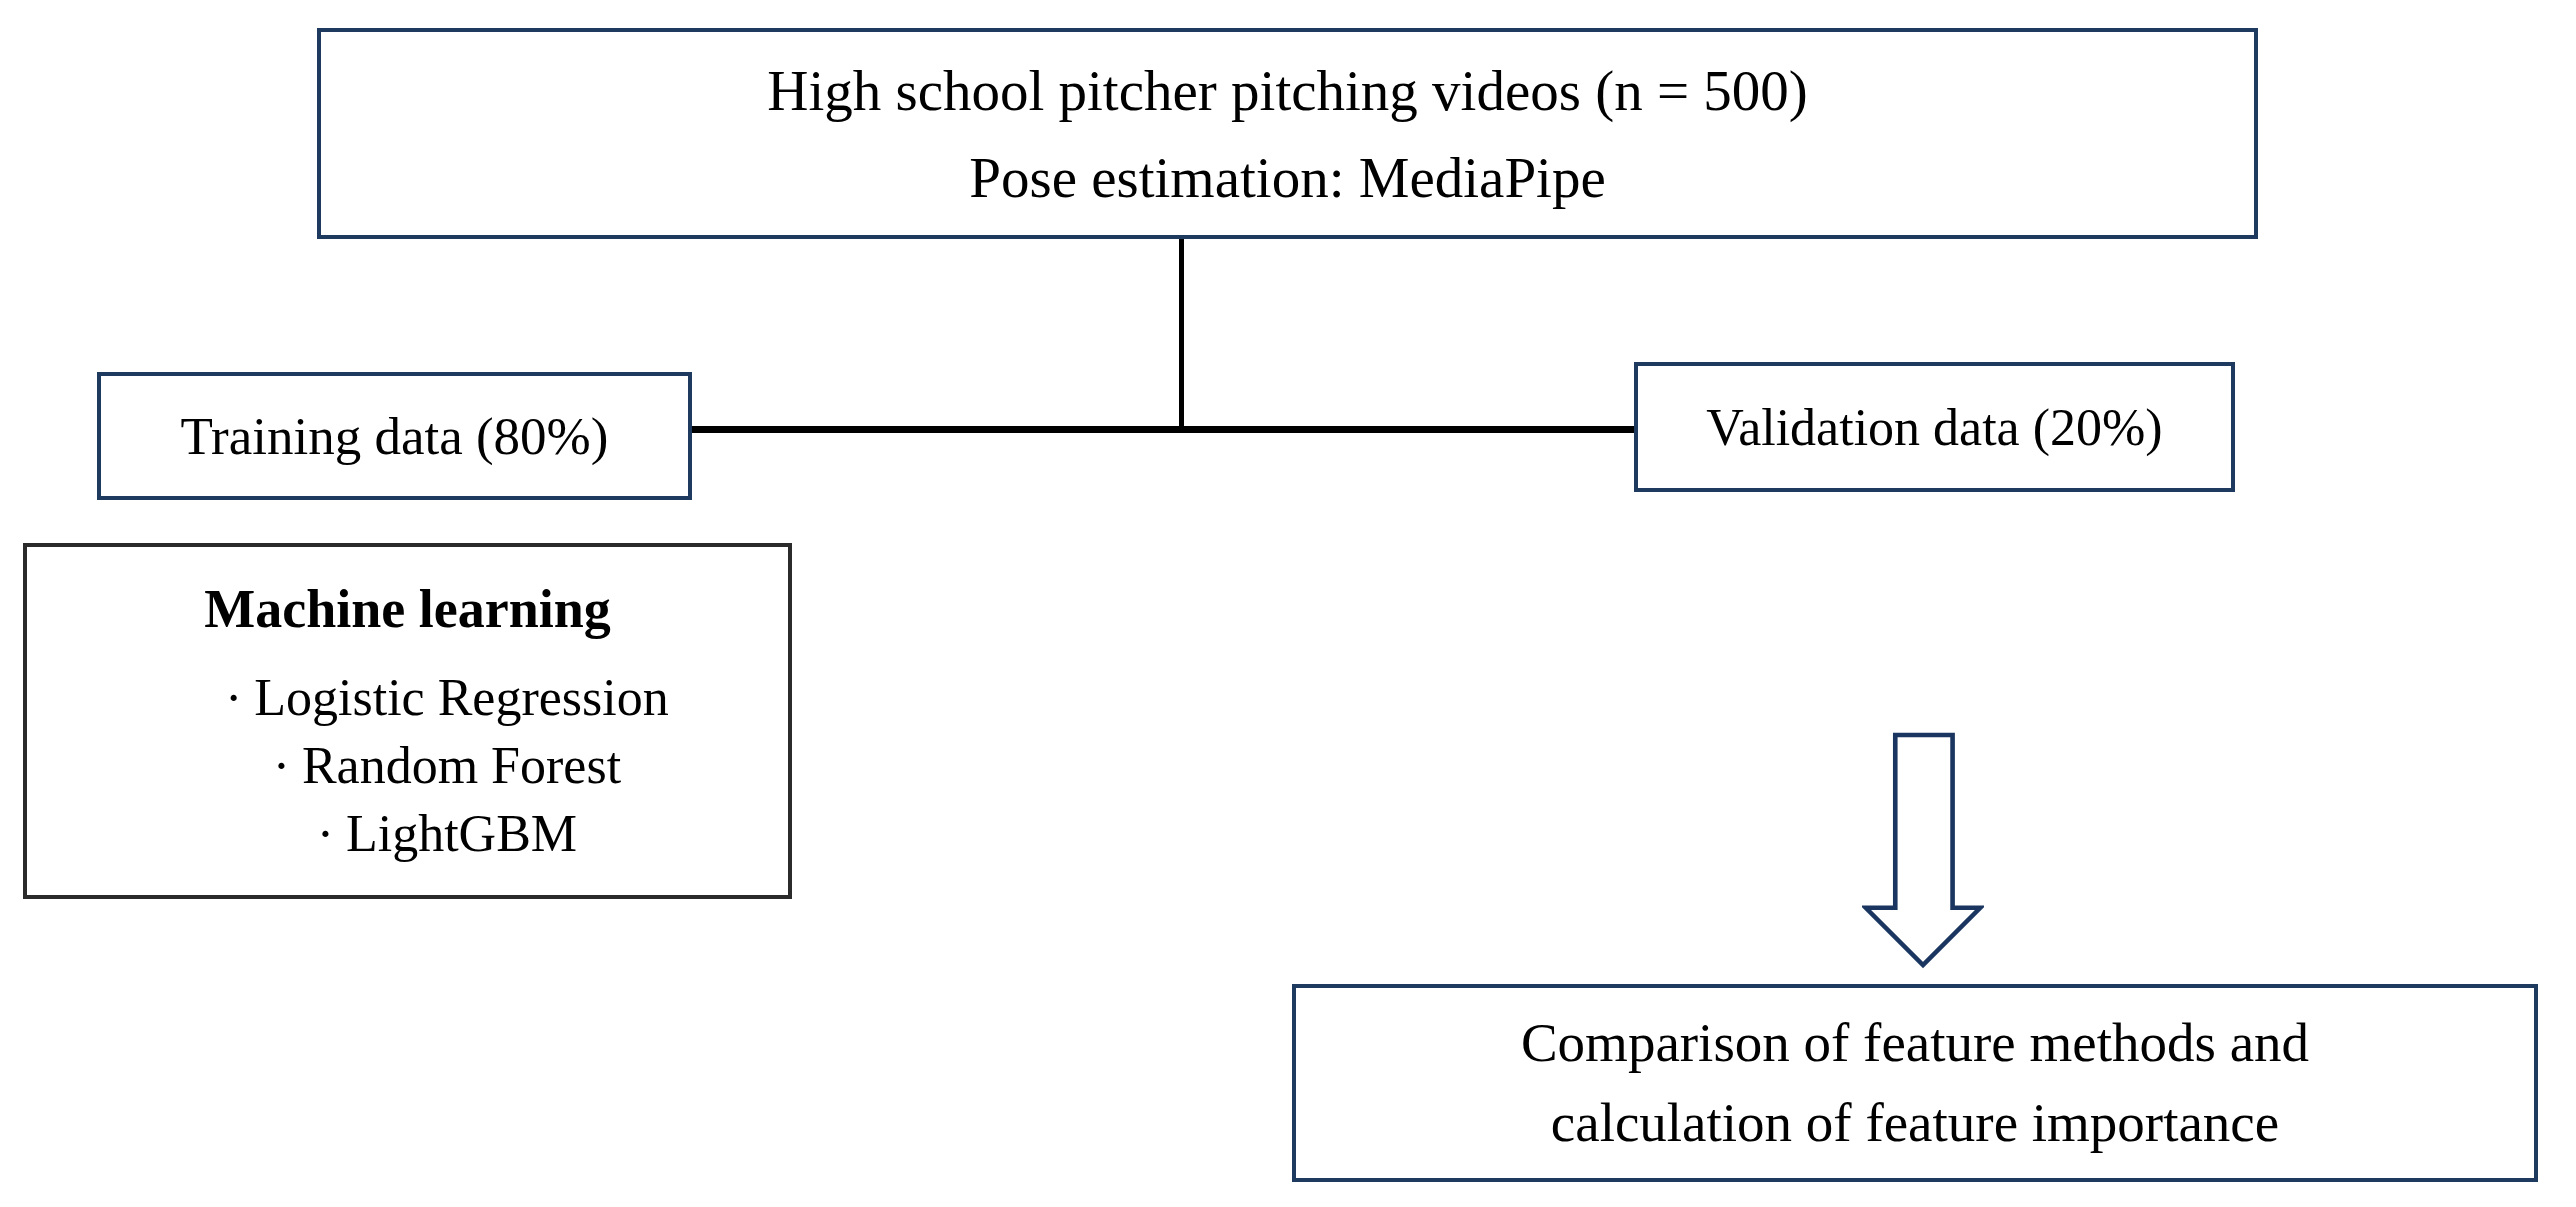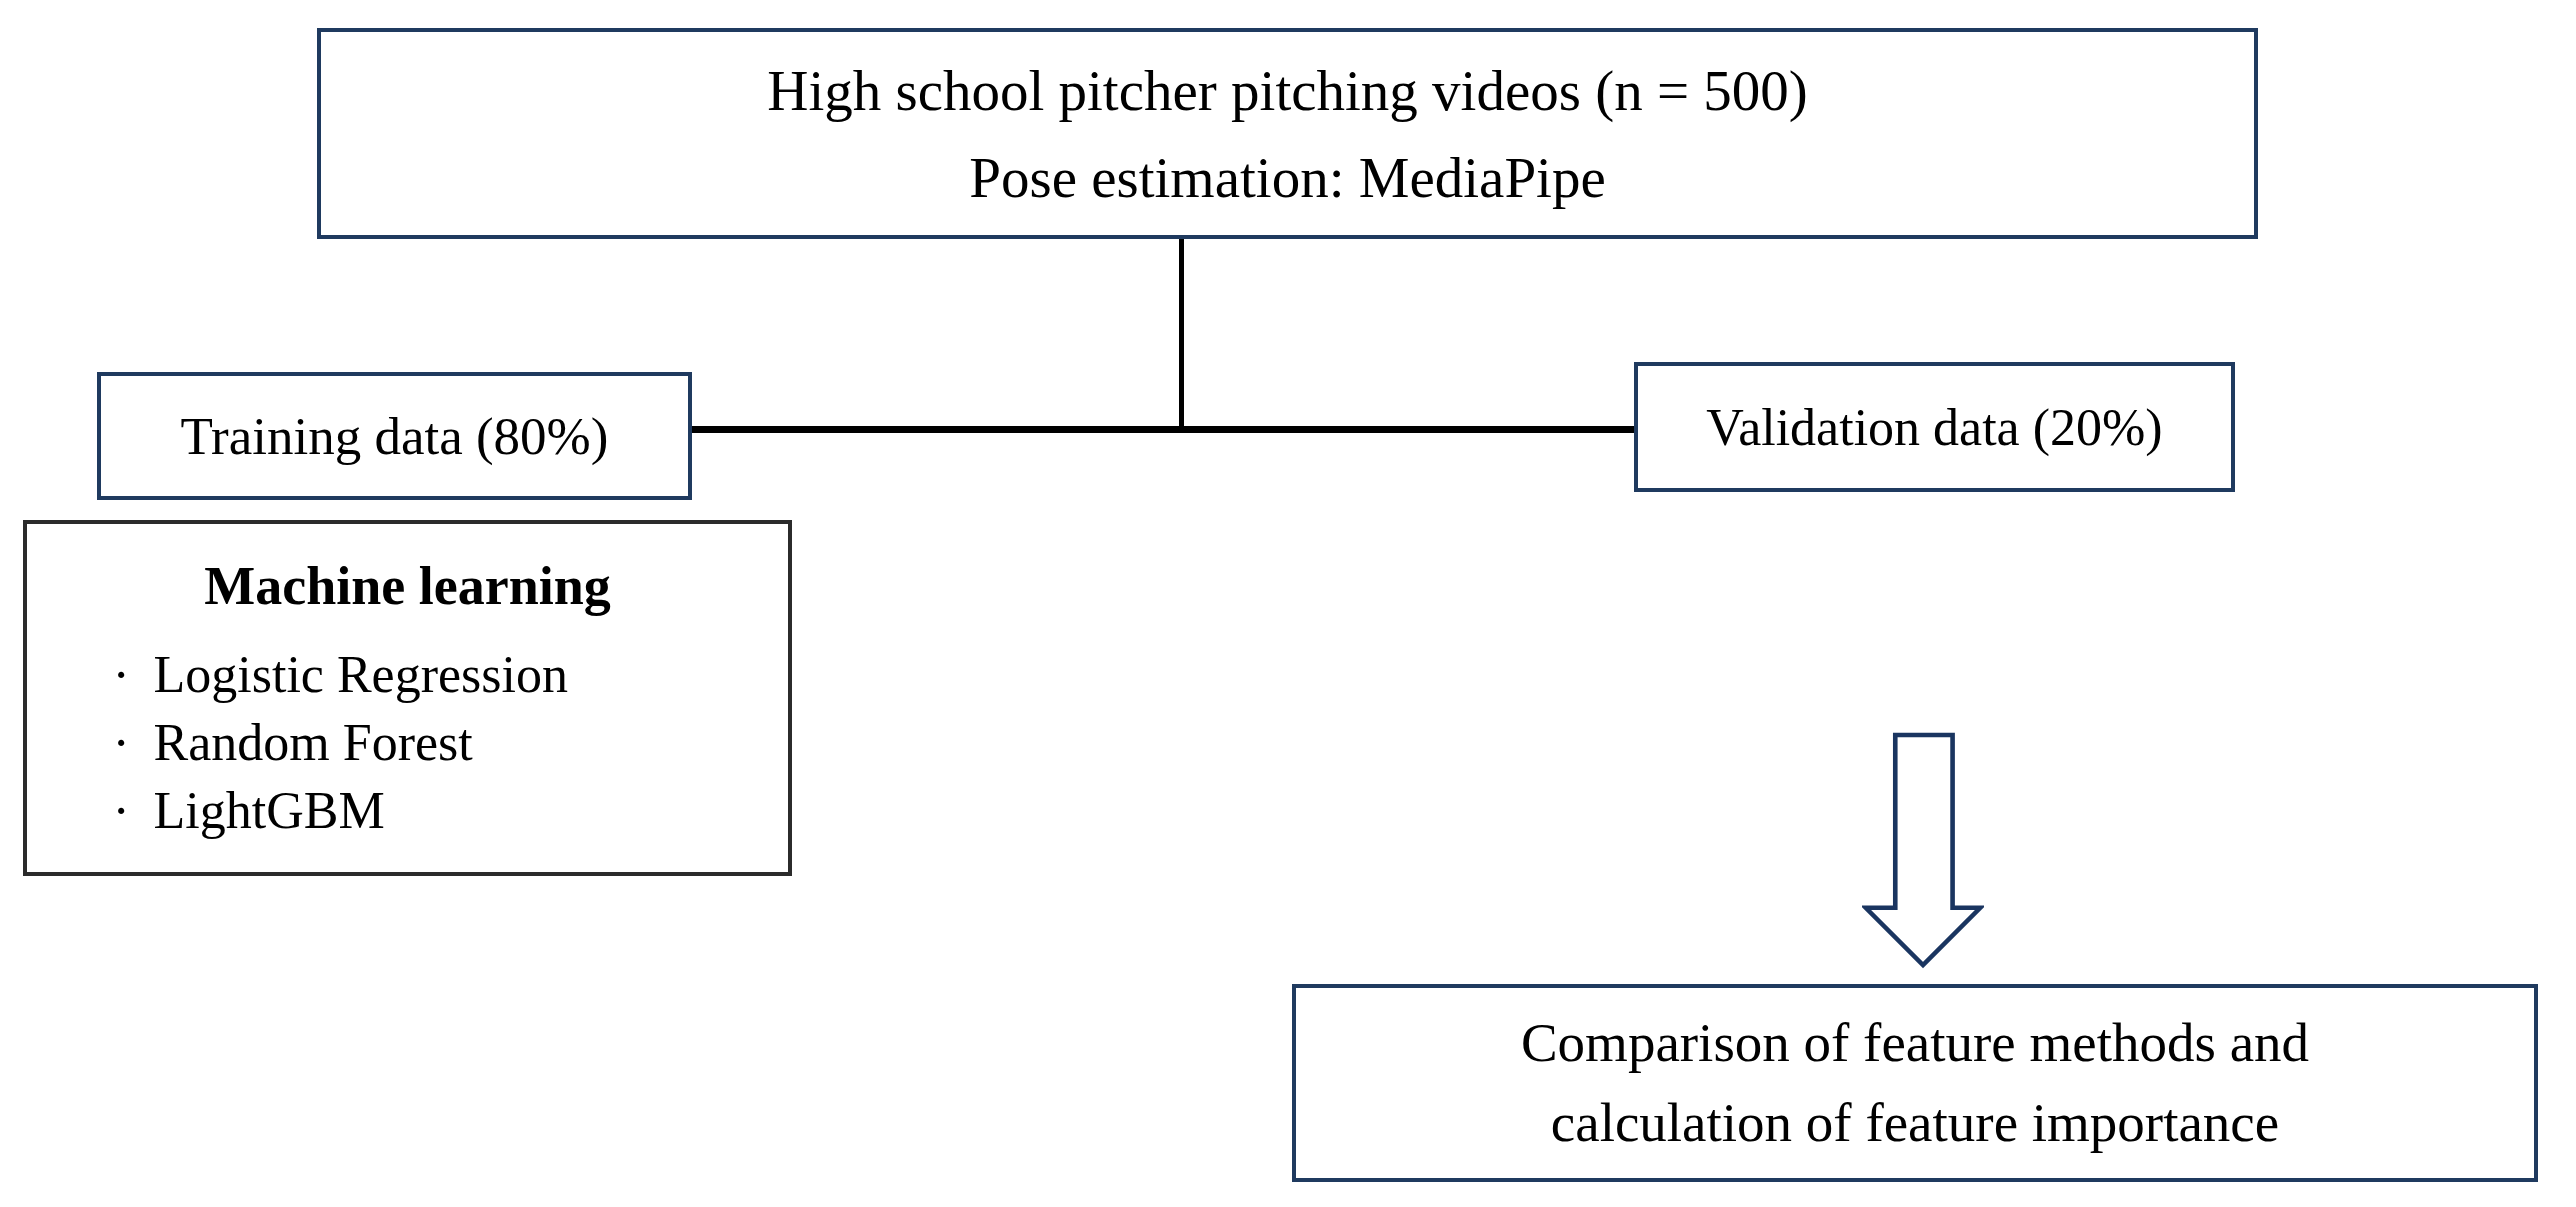--- a/index.html
+++ b/index.html
@@ -20,21 +20,21 @@
     position: absolute;
     background: #ffffff;
     box-sizing: border-box;
     display: flex;
     flex-direction: column;
     justify-content: center;
     align-items: center;
     text-align: center;
   }
   .navy-border { border: 4.6px solid #1f3a5f; }
-  .black-border { border: 4.6px solid #2b2b2b; }
+  .black-border { border: 4.6px solid #2b2b2b; margin-top: 23px; }
 
   .top-box {
     left: 317px; top: 28px;
     width: 1941px; height: 211px;
     font-size: 57px;
     line-height: 87px;
   }
   .training-box {
     left: 97px; top: 372px;
     width: 595px; height: 128px;
@@ -56,20 +56,21 @@
   .ml-title {
     font-size: 54px;
     font-weight: bold;
     text-align: center;
     margin-bottom: 24px;
   }
   .ml-item {
     font-size: 52px;
     line-height: 68px;
     padding-left: 67px;
+    text-align: center;
   }
   .ml-bullet {
     display: inline-block;
     width: 41px;
   }
   .accuracy-box {
     left: 1282px; top: 520px;
     width: 1280px; height: 192px;
     font-size: 55px;
     line-height: 80px;

